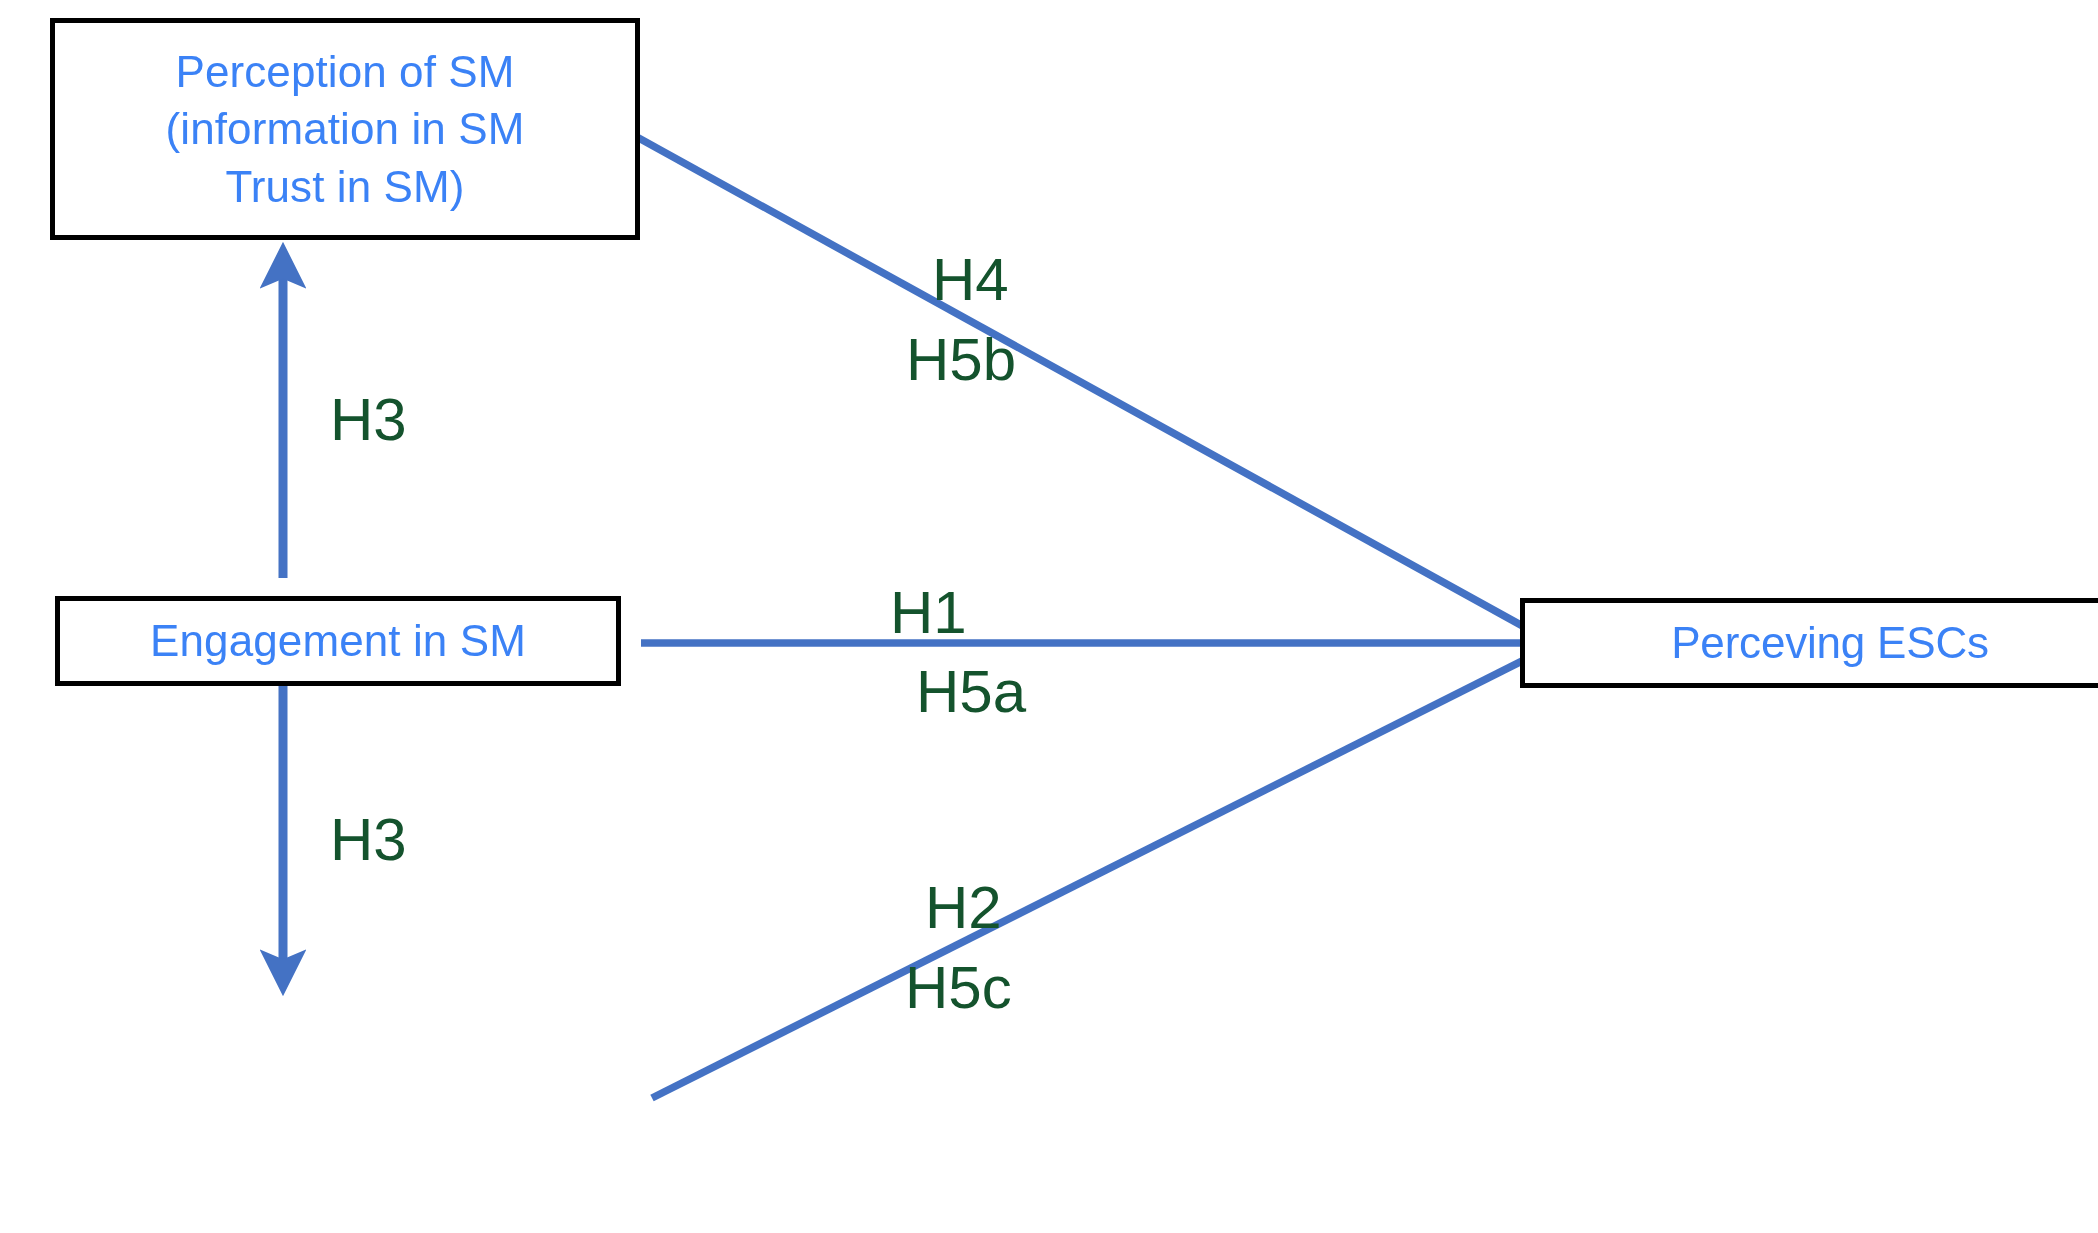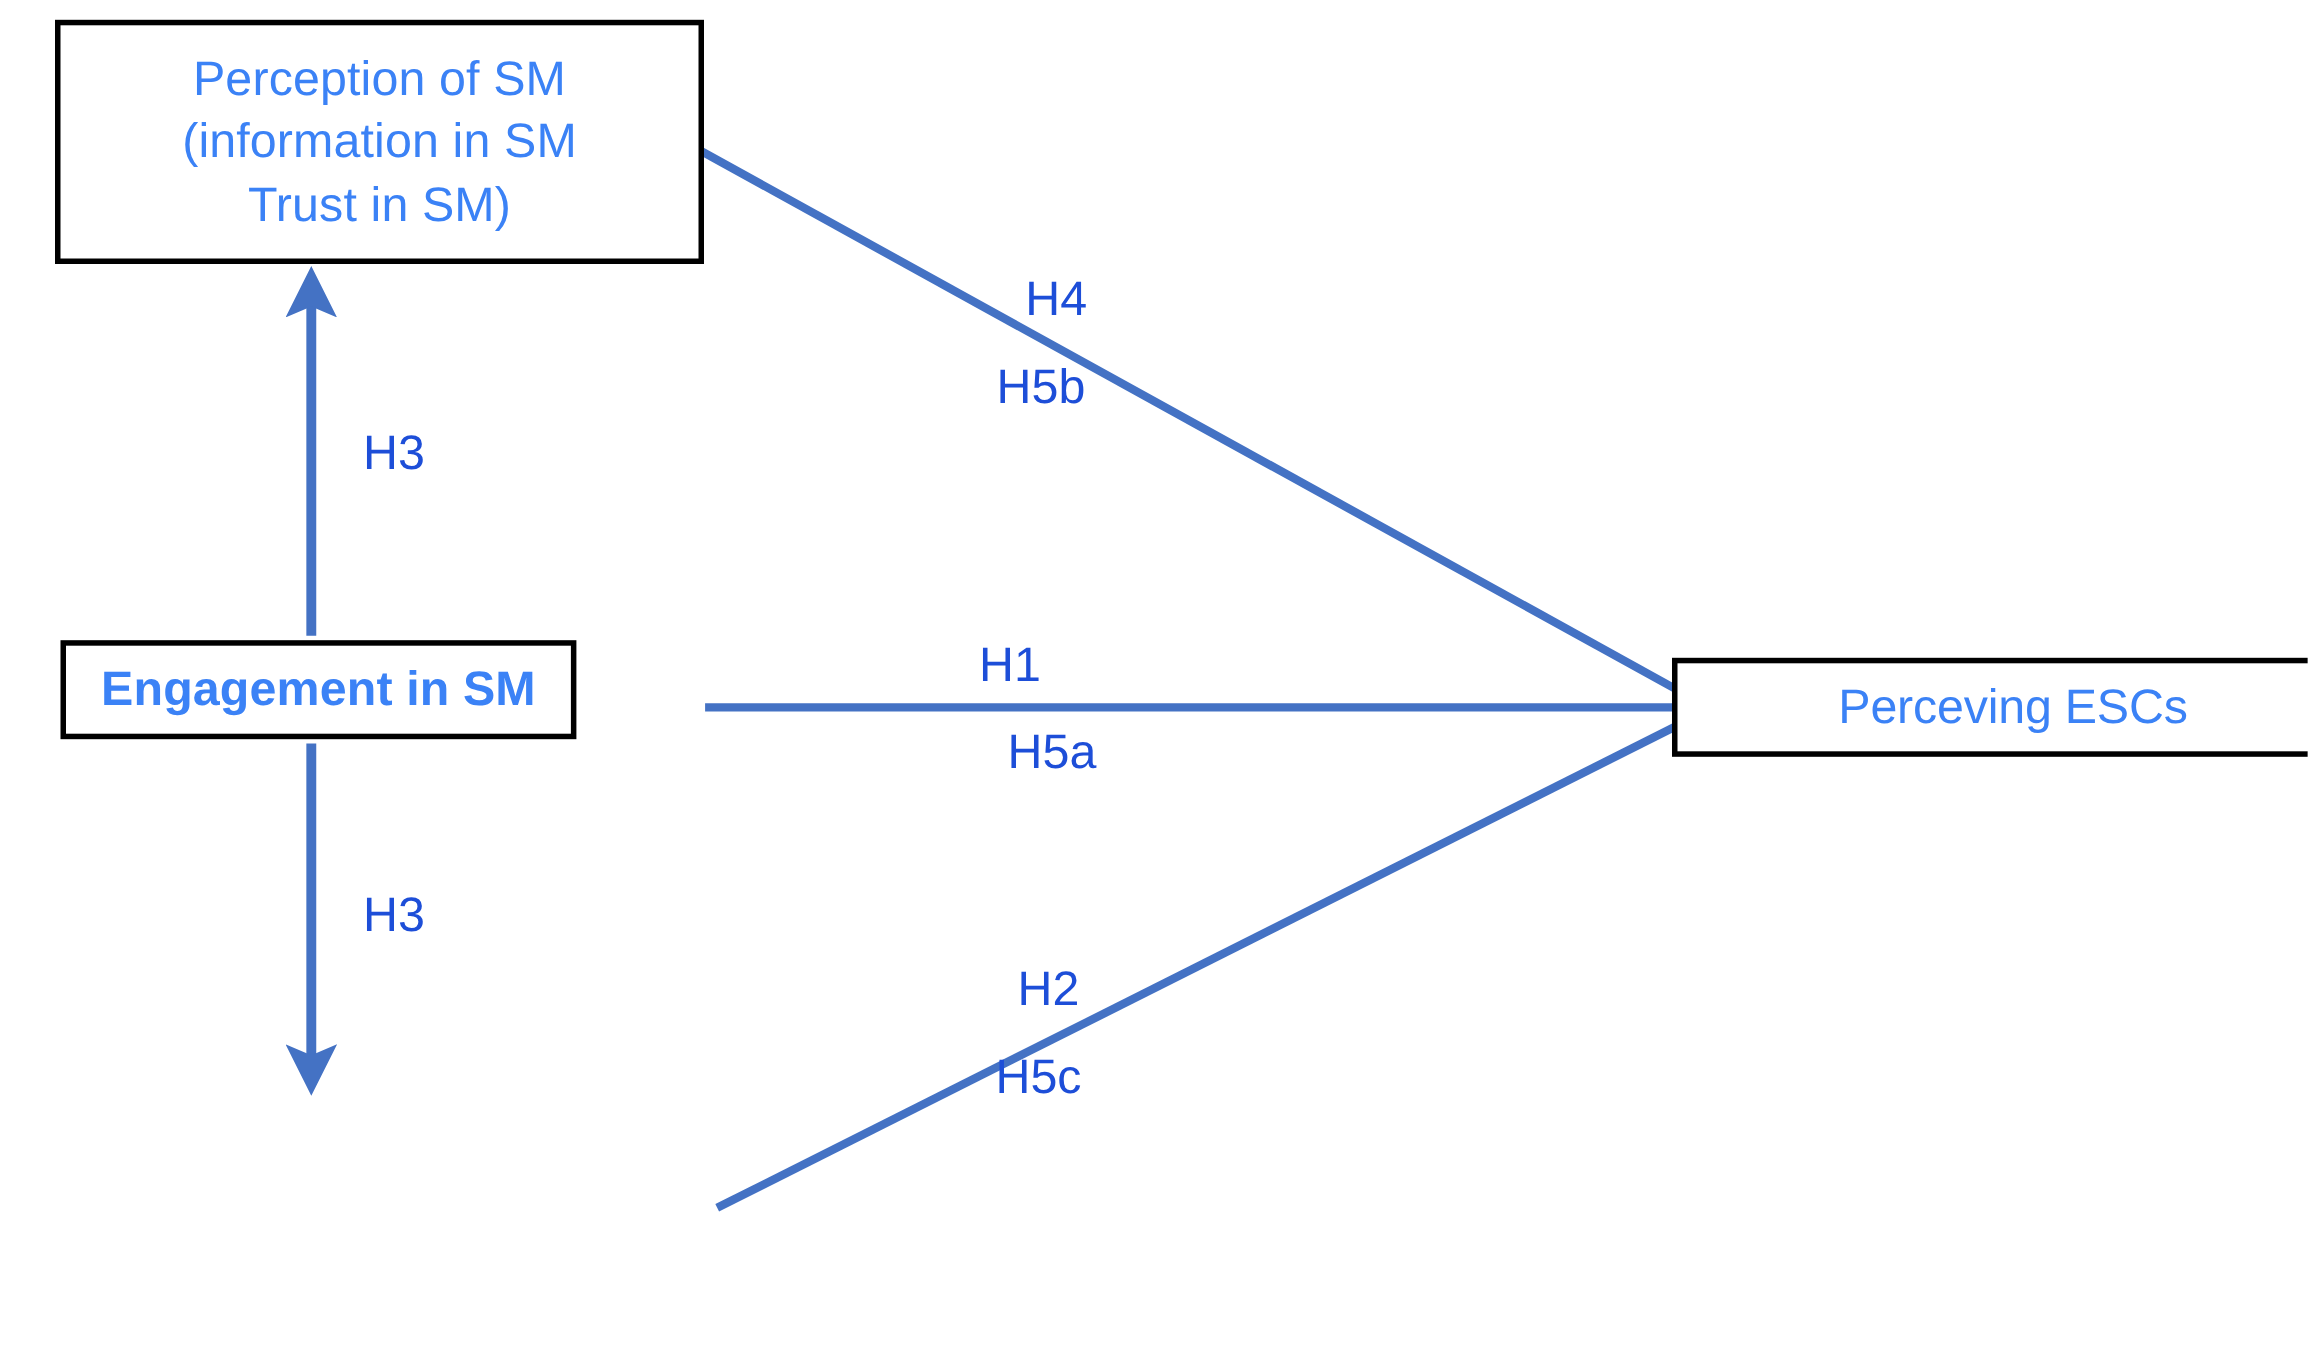--- a/index.html
+++ b/index.html
@@ -38,30 +38,30 @@
   .node-label {
     text-align: center;
     color: #3b82f6;
     font-size: 44px;
     line-height: 1.30;
     letter-spacing: 0.1px;
     white-space: pre-line;
     padding: 0 10px;
   }
   #node-perception  { left: 50px;   top: 18px;   width: 590px; height: 222px; }
-  #node-engagement  { left: 55px;   top: 582px;  width: 469px; height: 90px; font-weight: bold;  }
+  #node-engagement  { left: 55px;   top: 596px;  width: 566px; height: 90px;  }
   #node-green       { left: 26px;   top: 983px;  width: 639px; height: 217px; }
   #node-esc         { left: 1520px; top: 598px;  width: 620px; height: 90px;  }
 
   #node-esc .node-label { letter-spacing: -0.2px; }
 
   .edge-label {
     position: absolute;
-    color: #1d4ed8;
-    font-size: 44px;
+    color: #14532d;
+    font-size: 60px;
     line-height: 1;
     white-space: nowrap;
     z-index: 4;
   }
   #label-h4  { left: 932px; top: 250px;  }
   #label-h5b { left: 906px; top: 330px;  }
   #label-h1  { left: 890px; top: 583px; text-align: right;  }
   #label-h5a { left: 916px; top: 662px;  }
   #label-h2  { left: 925px; top: 878px;  }
   #label-h5c { left: 905px; top: 958px;  }

